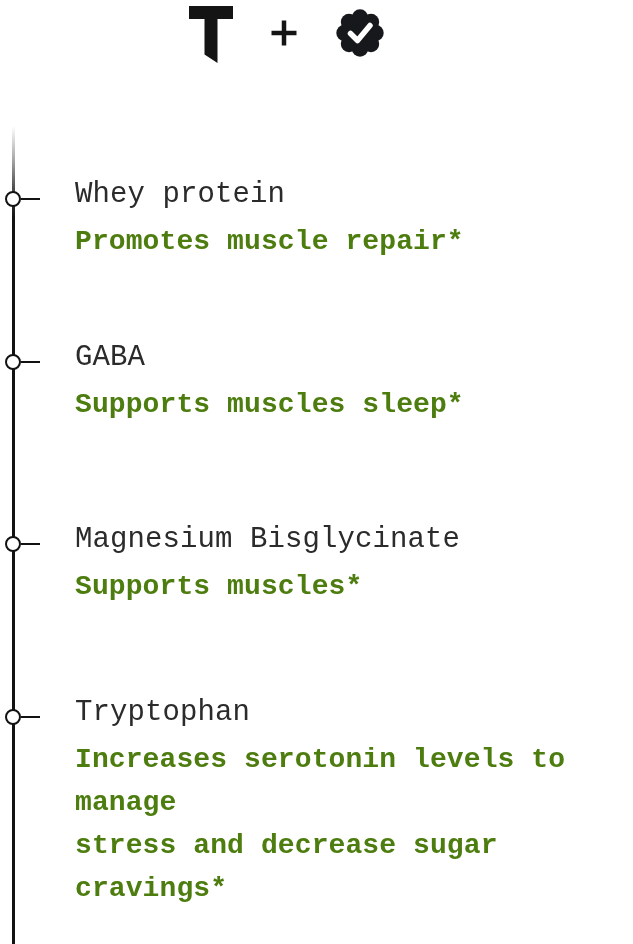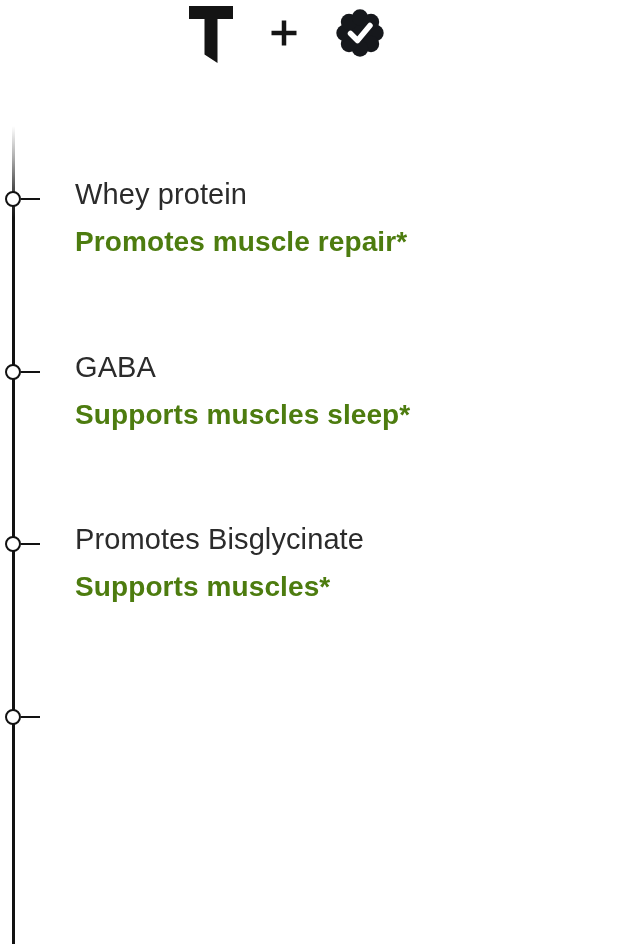--- a/index.html
+++ b/index.html
@@ -6,21 +6,21 @@
     margin: 0;
     padding: 0;
     background: #ffffff;
   }
   .page {
     position: relative;
     width: 573px;
     height: 944px;
     background: #ffffff;
     overflow: hidden;
-    font-family: Liberation Sans, sans-serif;
+    font-family: Liberation Mono, monospace;
   }
 
   
   .header {
     position: absolute;
     top: 6px;
     left: 0;
     width: 100%;
     height: 57px;
     display: flex;
@@ -48,21 +48,21 @@
     );
   }
 
   
   .item {
     position: absolute;
     left: 75px;
     width: 548px;
   }
   .item-0 { top: 173px; }
-  .item-1 { top: 346px; }
+  .item-1 { top: 336px; }
   .item-2 { top: 518px; }
   .item-3 { top: 691px; }
 
   .marker {
     position: absolute;
     left: -70px;
     top: 18px;
     display: flex;
     align-items: center;
   }
@@ -150,24 +150,27 @@
     </div>
     <div class="item-name">GABA</div>
     <div class="item-benefit">Supports muscles sleep*</div>
   </div>
 
   <div class="item item-2">
     <div class="marker">
       <div class="node"></div>
       <div class="tick"></div>
     </div>
-    <div class="item-name">Promotes Bisglycinate</div>
+    <div class="item-name">Magnesium Bisglycinate</div>
     <div class="item-benefit">Supports muscles*</div>
   </div>
 
   <div class="item item-3">
     <div class="marker">
       <div class="node"></div>
       <div class="tick"></div>
     </div>
+    <div class="item-name">Tryptophan</div>
+    <div class="item-benefit">Increases serotonin levels to manage
+stress and decrease sugar cravings*</div>
   </div>
 
 </div>
 
 </body></html>

